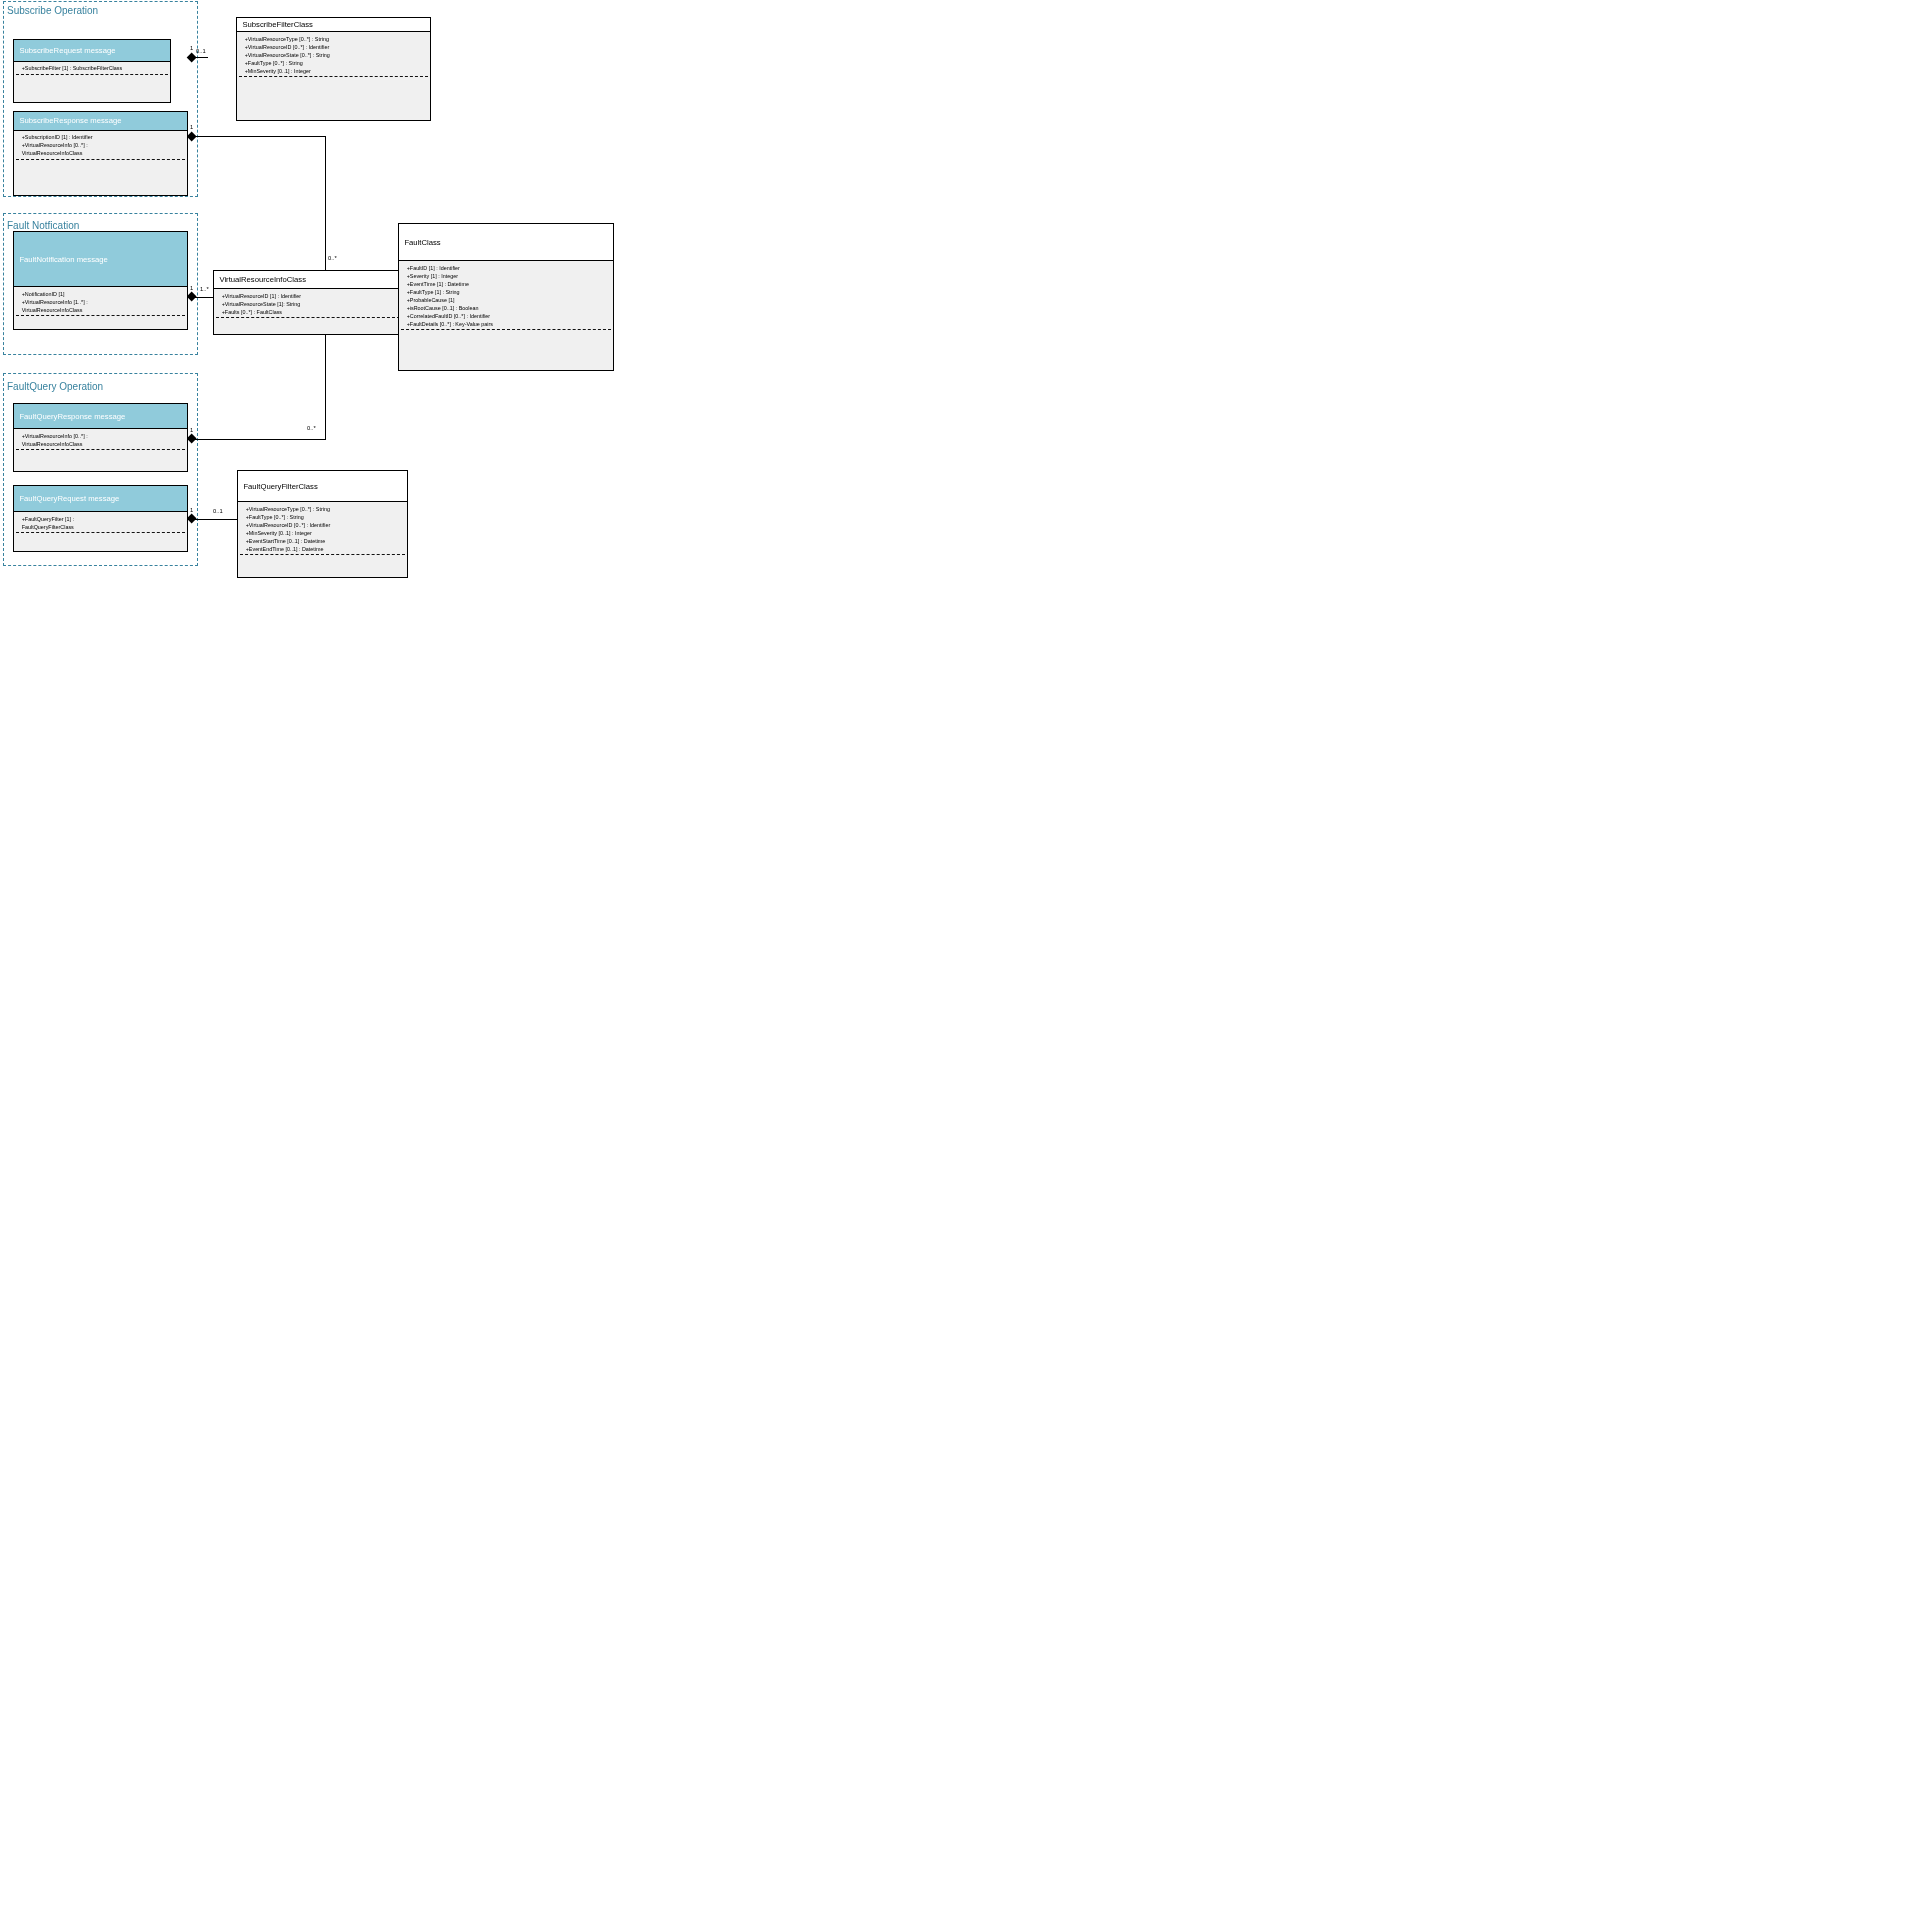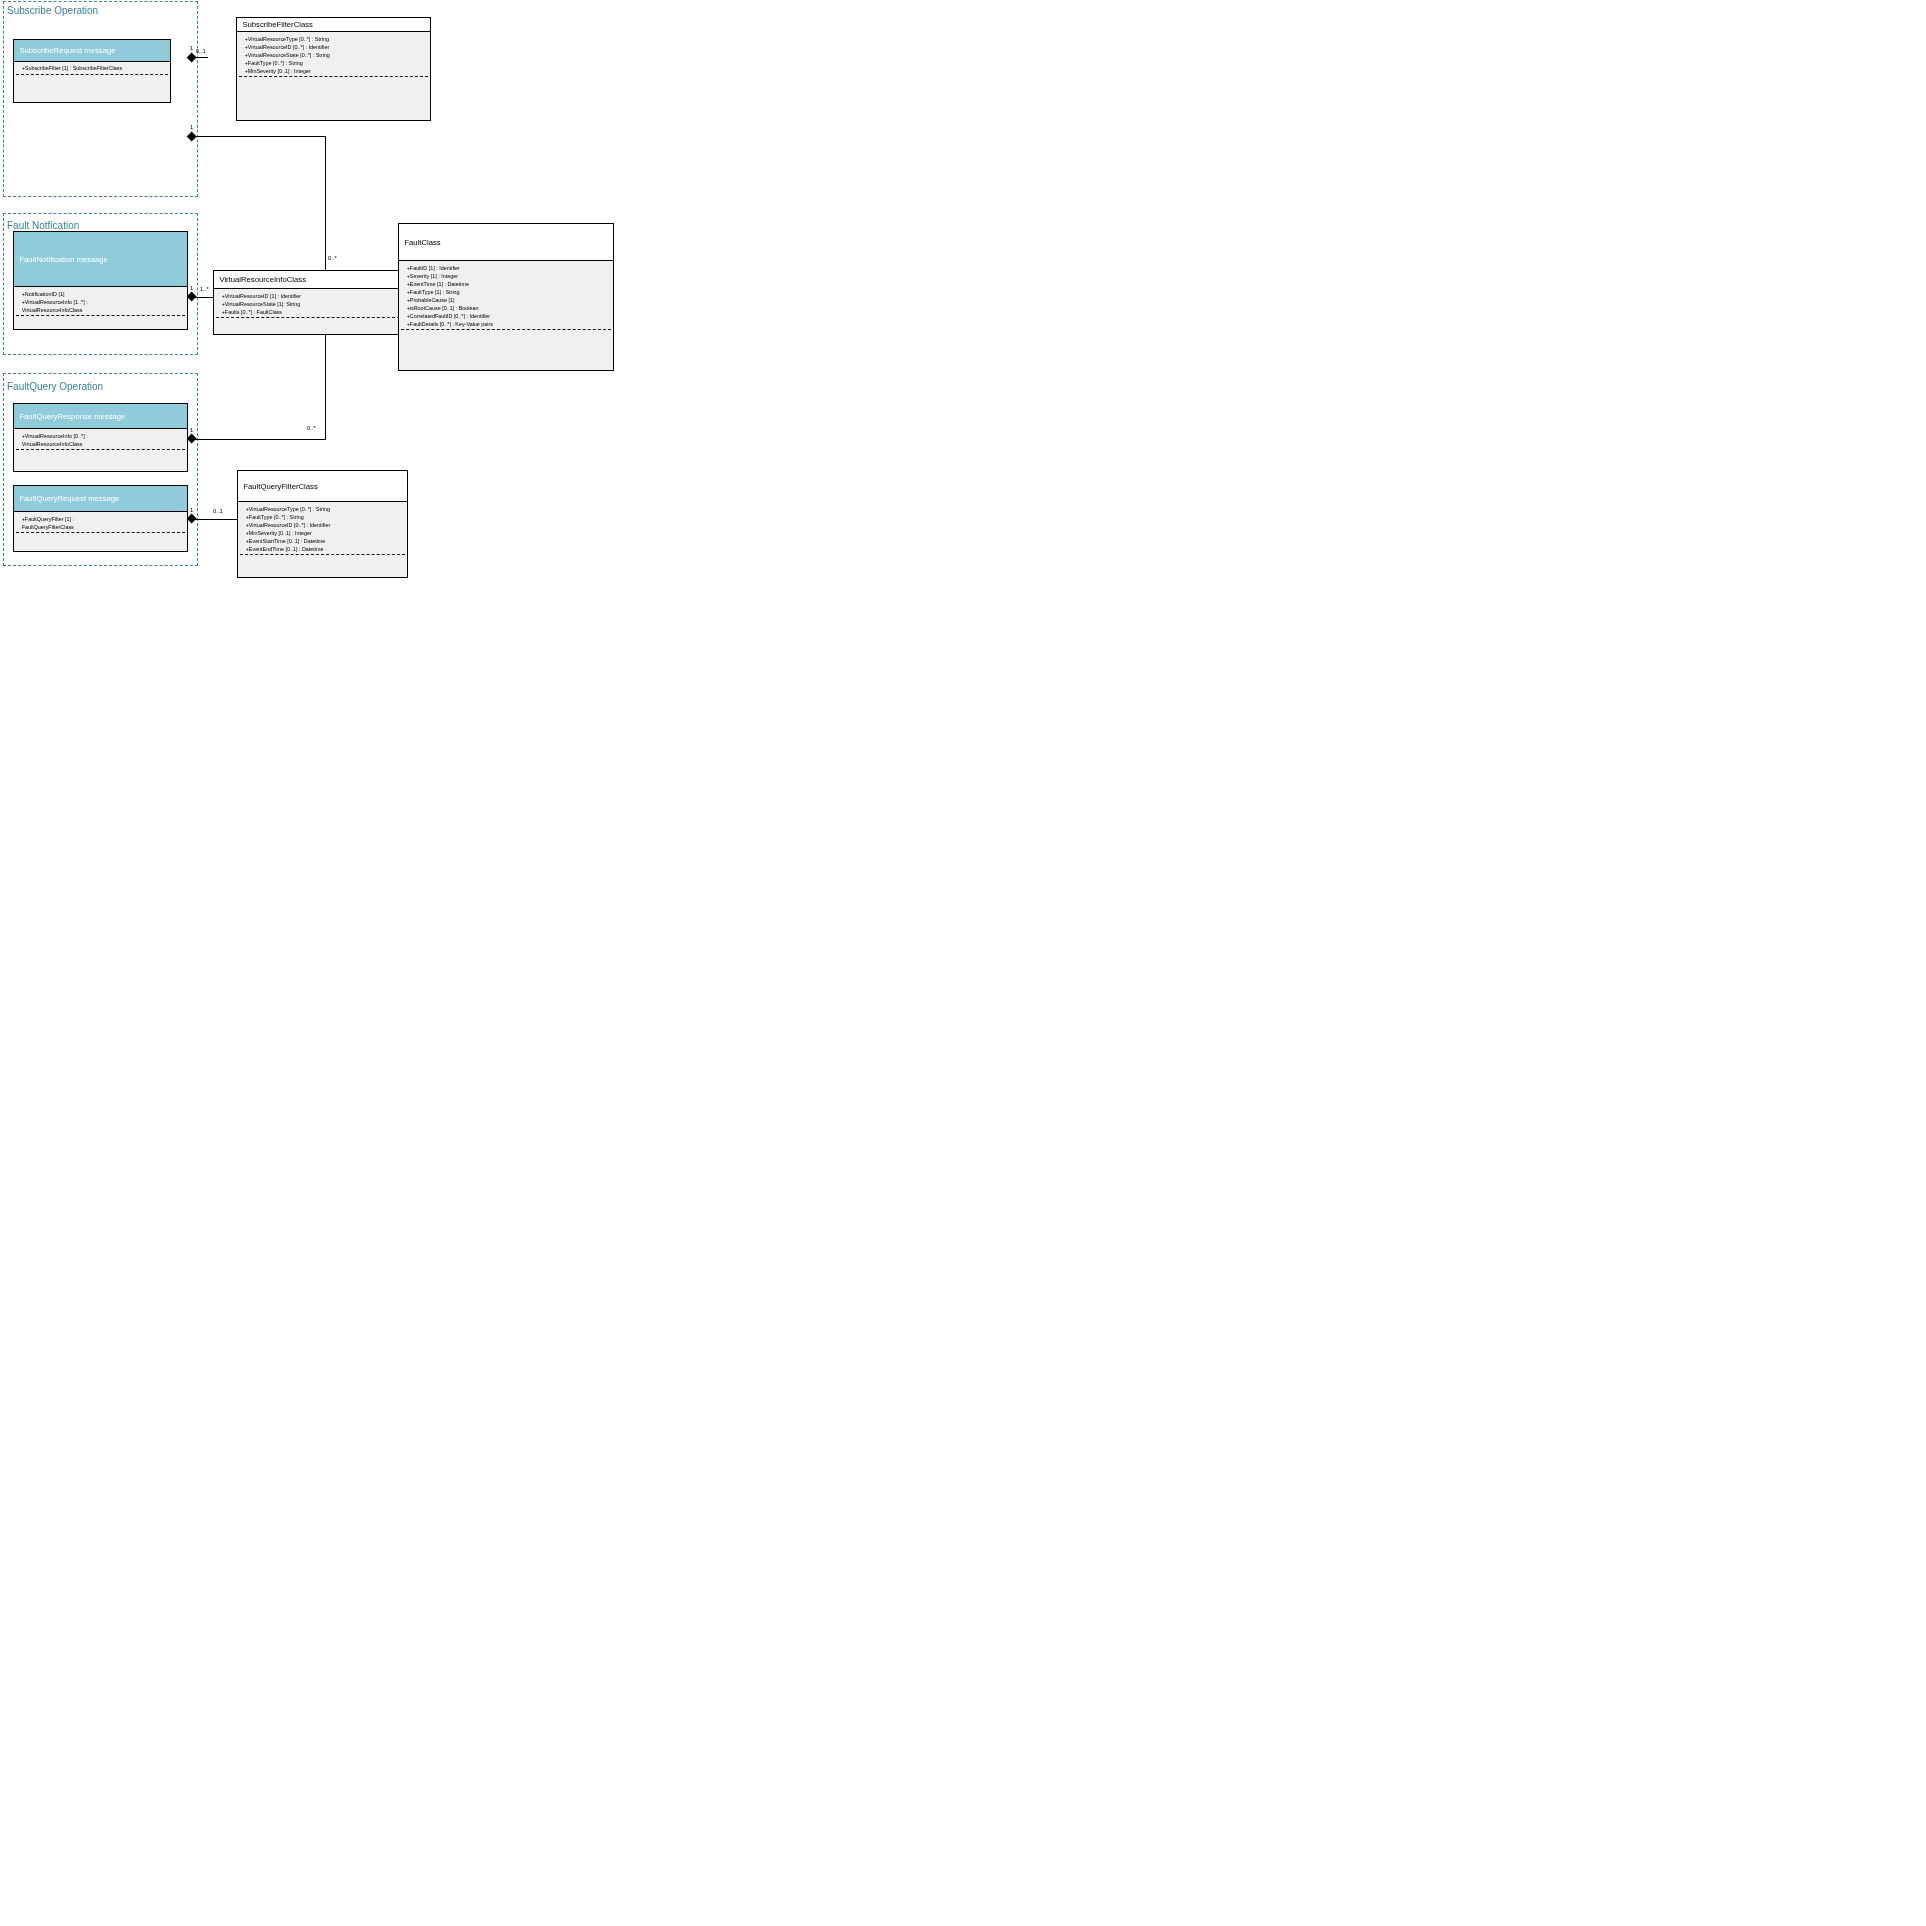--- a/index.html
+++ b/index.html
@@ -77,20 +77,31 @@
   <div class="cbox" style="left:13px;top:39px;width:158px;height:64px;">
     <div class="chead teal" style="height:21.6px;">
       <span class="ctitle">SubscribeRequest message</span>
     </div>
     <div class="cattrs">
       <div class="aline">+SubscribeFilter [1] : SubscribeFilterClass</div>
       <div class="asep"></div>
     </div>
   </div>
 
+  <div class="cbox" style="left:13px;top:111px;width:175px;height:85px;">
+    <div class="chead teal" style="height:18.5px;">
+      <span class="ctitle">SubscribeResponse message</span>
+    </div>
+    <div class="cattrs">
+      <div class="aline">+SubscriptionID [1] : Identifier</div>
+      <div class="aline">+VirtualResourceInfo [0..*] :</div>
+      <div class="aline">VirtualResourceInfoClass</div>
+      <div class="asep"></div>
+    </div>
+  </div>
 
   <div class="cbox" style="left:192px;top:16.6px;width:195px;height:104px;margin-left:44px;">
     <div class="chead" style="height:14.3px;">
       <span class="ctitle">SubscribeFilterClass</span>
     </div>
     <div class="cattrs">
       <div class="aline">+VirtualResourceType [0..*] : String</div>
       <div class="aline">+VirtualResourceID [0..*] : Identifier</div>
       <div class="aline">+VirtualResourceState [0..*] : String</div>
       <div class="aline">+FaultType [0..*] : String</div>

